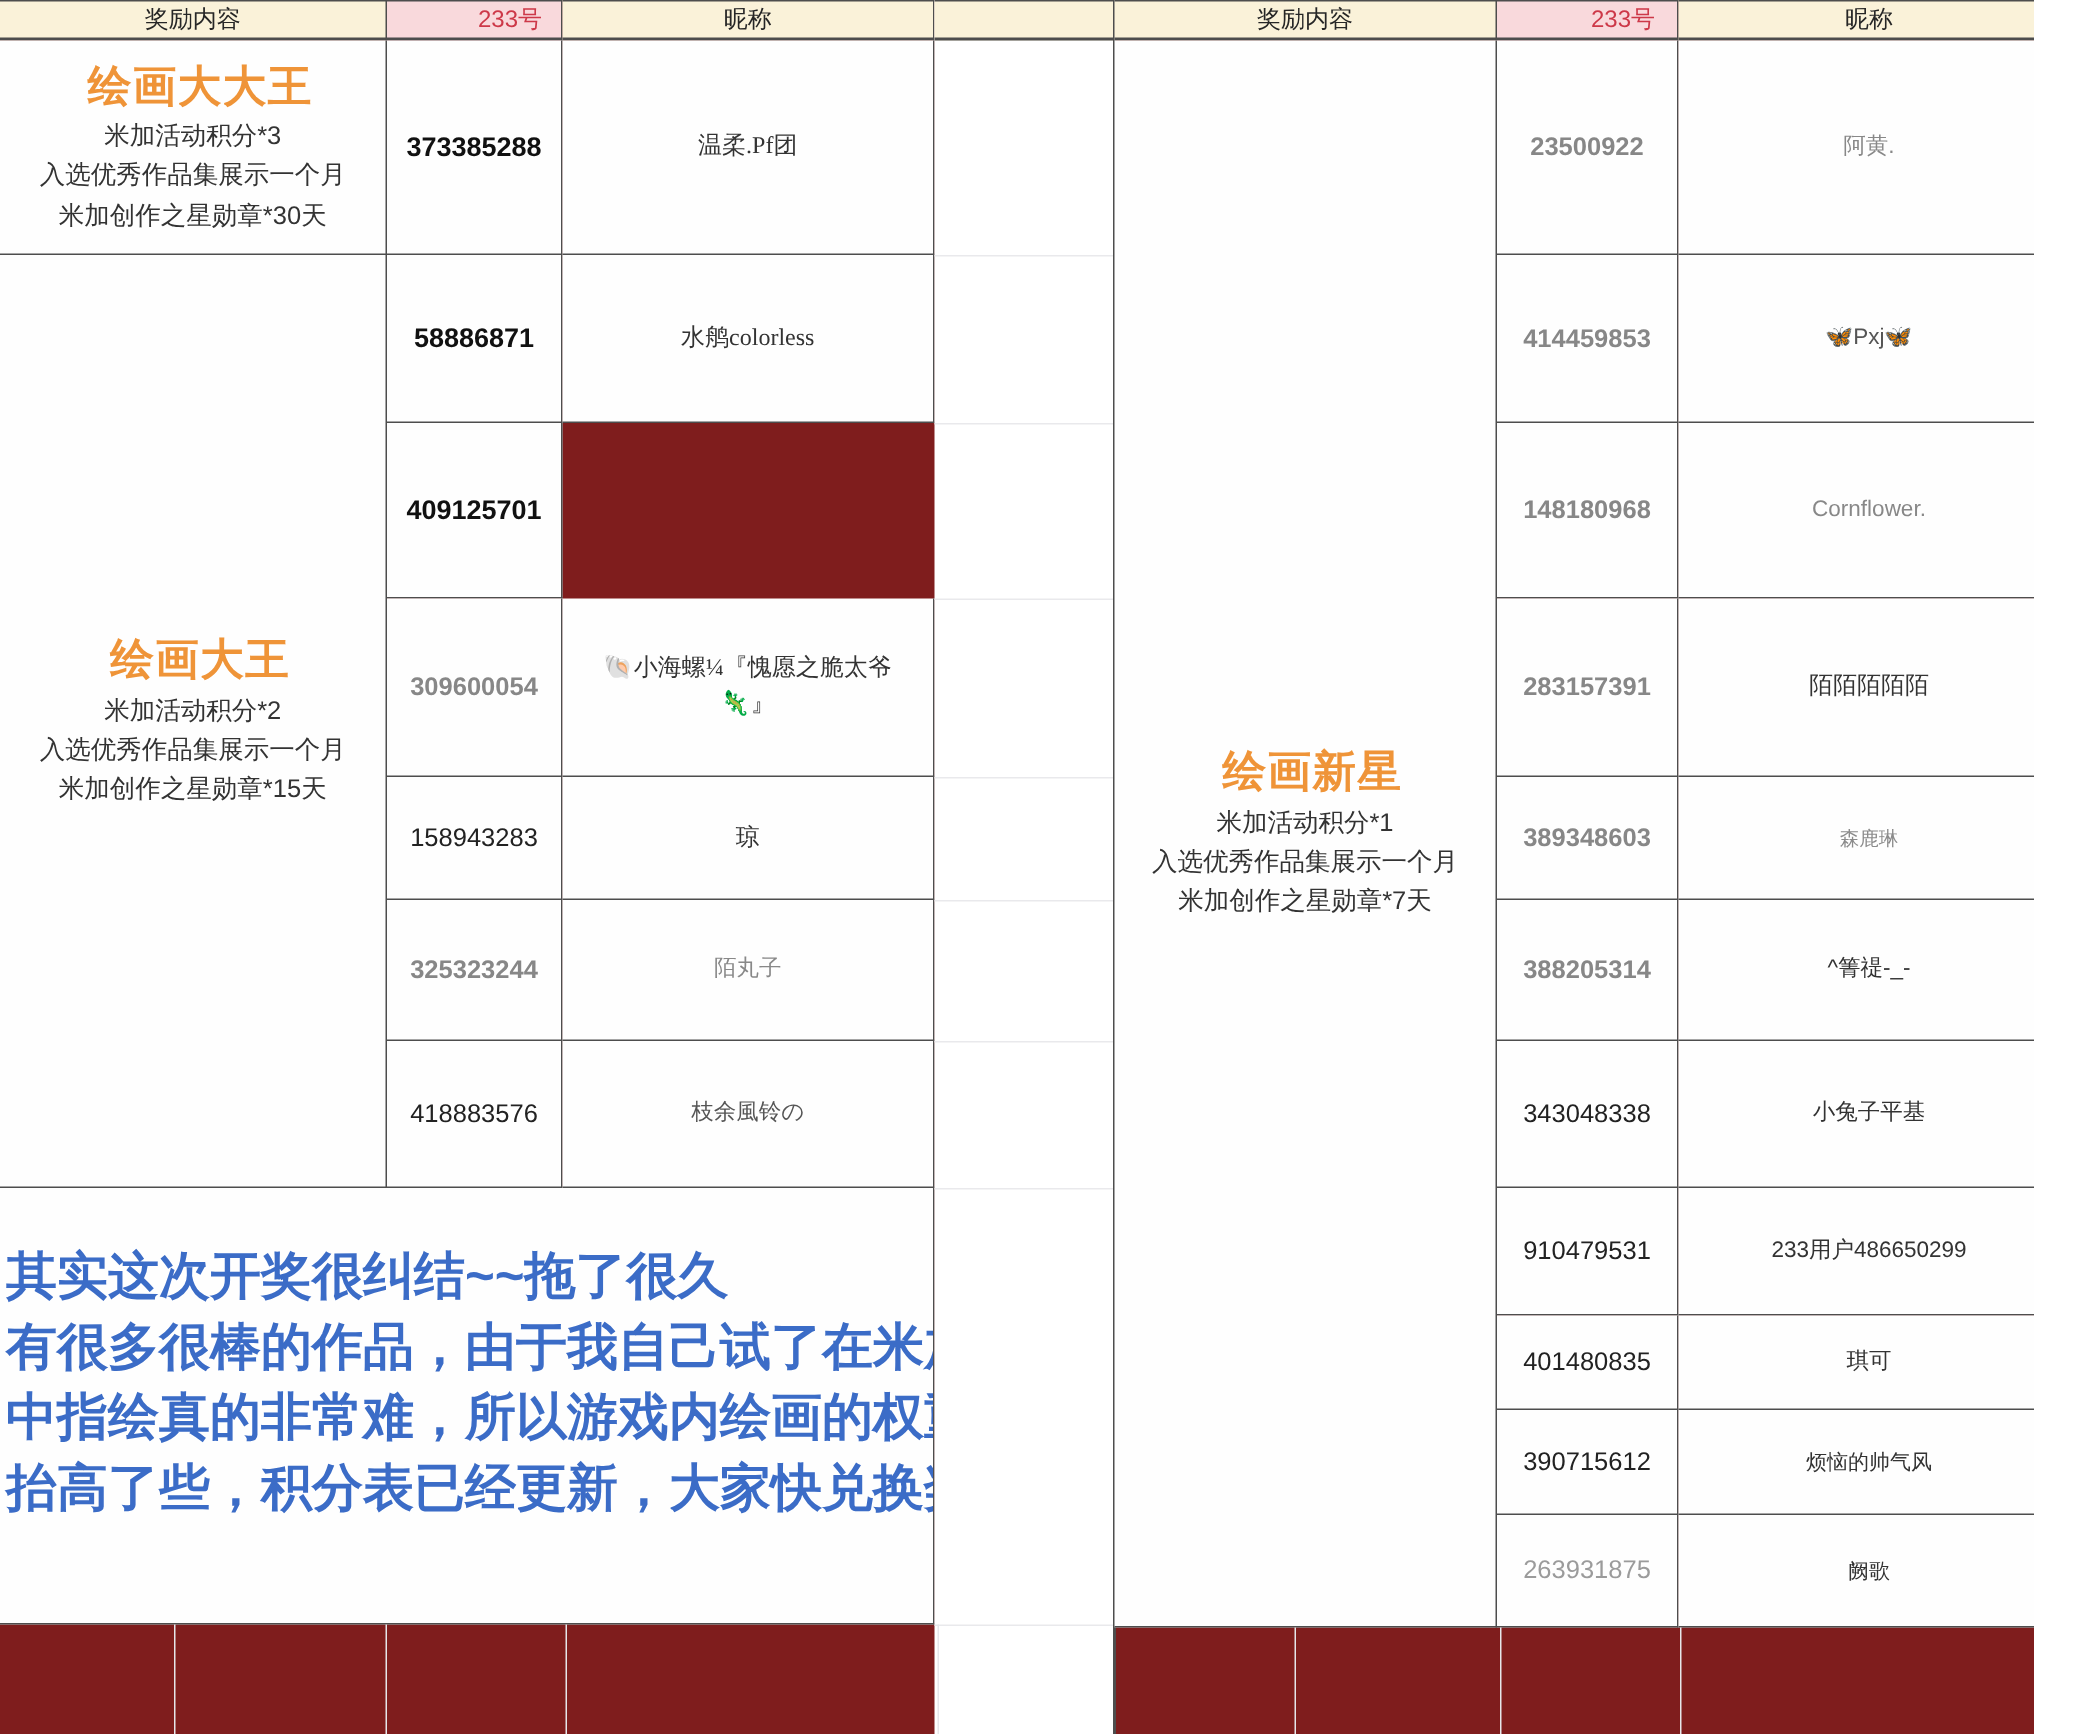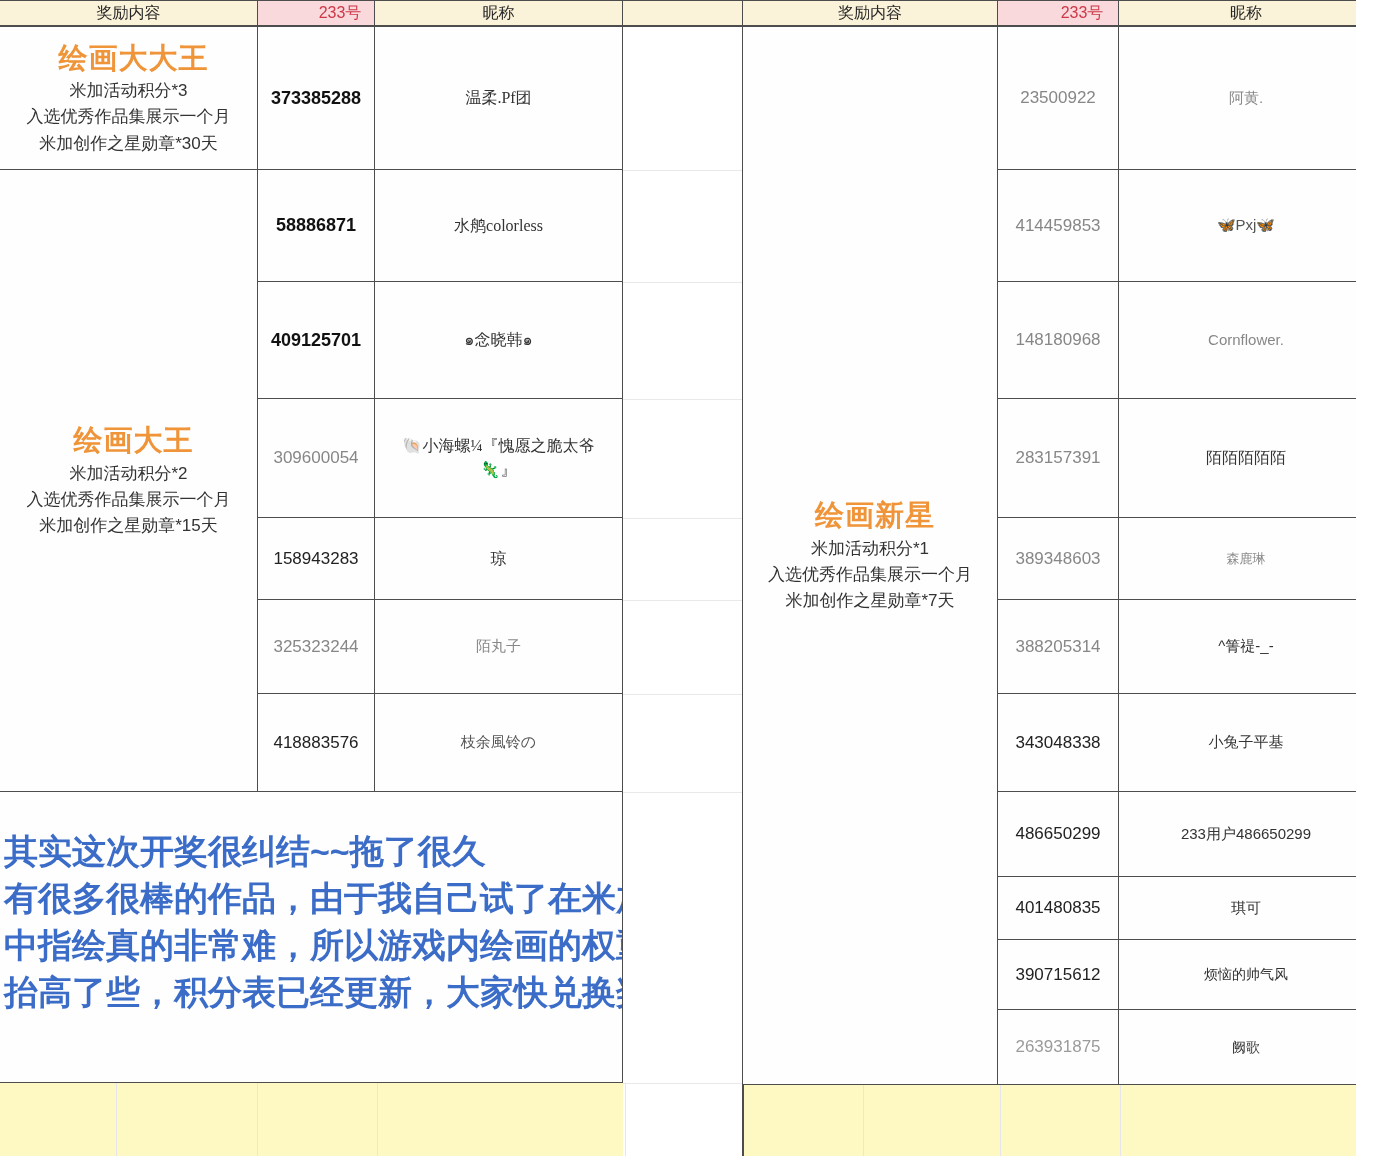--- a/index.html
+++ b/index.html
@@ -1,21 +1,21 @@
 <!DOCTYPE html>
 <html><head>
 <meta charset="utf-8">
 <style>
   * { box-sizing: border-box; margin: 0; padding: 0; }
   html,body { background:#ffffff; }
   .canvas {
     position: relative;
     width: 1356px;
     height: 1156px;
-    background: #fef9c3;
+    background: #7f1d1d;
     font-family: "Liberation Sans", sans-serif;
     overflow: hidden;
   }
   .tbl { position: absolute; display: grid; }
   #left-table {
     left: 0; top: 0; width: 623px; height: 1083px;
     grid-template-columns: 258px 117px 248px;
     grid-template-rows: 27px 143px 112px 117px 119px 82px 94px 98px 291px;
   }
   #right-table {
@@ -35,21 +35,21 @@
     background: #faf2d9;
     border-top: 1px solid #4d4d4d;
     border-bottom-width: 2px;
     font-size: 16px; color: #262626;
   }
   .hdr-pink { background: #f9d9dc; color: #cd3848; padding-left: 48px; }
   .tier-title { font-size: 29px; font-weight: bold; color: #ef9438; letter-spacing: 1px; line-height: 1.35; margin-left: 10px; }
   .tier-line { font-size: 17px; color: #333333; line-height: 1.55; }
   .id { font-size: 17px; color: #222222; }
   .id-bold { font-weight: bold; color: #111111; font-size: 18px; }
-  .id-gray { color: #878787; }
+  .id-gray { color: #878787; font-weight: bold; }
   .id-light { color: #9b9b9b; }
   .nick { font-size: 15px; color: #333333; padding: 16px 13px; line-height: 1.5; }
   .nick-serif { font-family: "Liberation Serif", "DejaVu Serif", serif; font-size: 16px; }
   .nick-gray { color: #888888; }
   .nick-mid { color: #555555; }
   .nick-sm { font-size: 13px; color: #8b8b8b; }
   .note-cell {
     grid-row: 9; grid-column: 1 / 4;
     align-items: flex-start; justify-content: flex-start;
     text-align: left; padding: 36px 6px 0 4px;
@@ -89,21 +89,20 @@
     <div class="cell" style="grid-row:3/9;grid-column:1">
       <div class="tier-title">绘画大王</div>
       <div class="tier-line">米加活动积分*2</div>
       <div class="tier-line">入选优秀作品集展示一个月</div>
       <div class="tier-line">米加创作之星勋章*15天</div>
     </div>
     <div class="cell id id-bold" style="grid-row:3;grid-column:2">58886871</div>
     <div class="cell nick nick-serif" style="grid-row:3;grid-column:3">水鸼colorless</div>
 
     <div class="cell id id-bold" style="grid-row:4;grid-column:2">409125701</div>
-    <div class="cell nick nick-serif" style="grid-row:4;grid-column:3">๑念晓韩๑</div>
 
     <div class="cell id id-gray" style="grid-row:5;grid-column:2">309600054</div>
     <div class="cell nick nick-serif" style="grid-row:5;grid-column:3">🐚小海螺¼『愧愿之脆太爷🦎』</div>
 
     <div class="cell id" style="grid-row:6;grid-column:2">158943283</div>
     <div class="cell nick nick-serif" style="grid-row:6;grid-column:3">琼</div>
 
     <div class="cell id id-gray" style="grid-row:7;grid-column:2">325323244</div>
     <div class="cell nick nick-gray" style="grid-row:7;grid-column:3">陌丸子</div>
 
@@ -157,21 +156,21 @@
 
     <div class="cell id id-gray" style="grid-row:6;grid-column:2">389348603</div>
     <div class="cell nick nick-sm" style="grid-row:6;grid-column:3">森鹿琳</div>
 
     <div class="cell id id-gray" style="grid-row:7;grid-column:2">388205314</div>
     <div class="cell nick" style="grid-row:7;grid-column:3">^箐禔-_-</div>
 
     <div class="cell id" style="grid-row:8;grid-column:2">343048338</div>
     <div class="cell nick" style="grid-row:8;grid-column:3">小兔子平基</div>
 
-    <div class="cell id" style="grid-row:9;grid-column:2">486650299</div>
+    <div class="cell id" style="grid-row:9;grid-column:2">910479531</div>
     <div class="cell nick" style="grid-row:9;grid-column:3">233用户486650299</div>
 
     <div class="cell id" style="grid-row:10;grid-column:2">401480835</div>
     <div class="cell nick" style="grid-row:10;grid-column:3">琪可</div>
 
     <div class="cell id" style="grid-row:11;grid-column:2">390715612</div>
     <div class="cell nick" style="grid-row:11;grid-column:3;font-size:14px">烦恼的帅气风</div>
 
     <div class="cell id id-light" style="grid-row:12;grid-column:2">263931875</div>
     <div class="cell nick" style="grid-row:12;grid-column:3;font-size:14px">阙歌</div>

